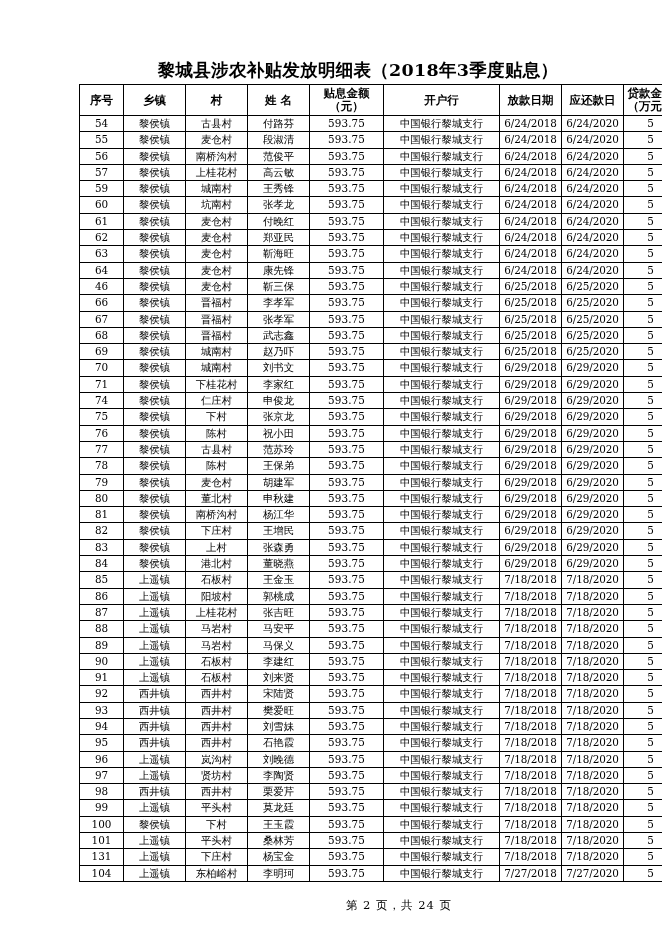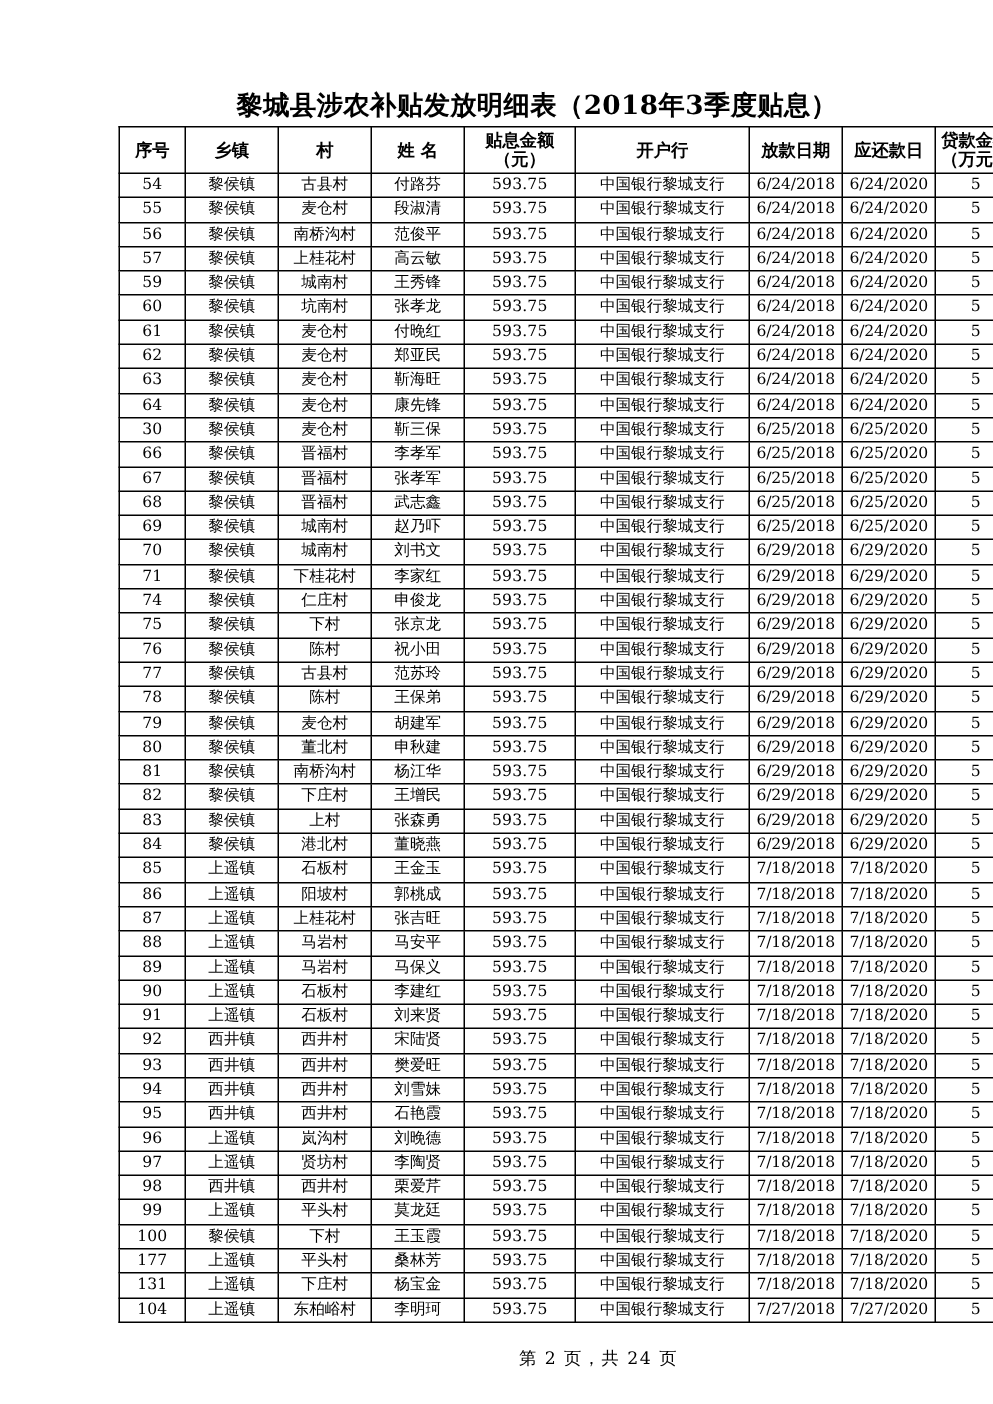--- a/index.html
+++ b/index.html
@@ -240,21 +240,21 @@
             <td class="c-town">黎侯镇</td>
             <td class="c-vill">麦仓村</td>
             <td class="c-name">康先锋</td>
             <td class="c-amt">593.75</td>
             <td class="c-bank">中国银行黎城支行</td>
             <td class="c-date">6/24/2018</td>
             <td class="c-date">6/24/2020</td>
             <td class="c-loan">5</td>
           </tr>
           <tr>
-            <td class="c-seq">30</td>
+            <td class="c-seq">46</td>
             <td class="c-town">黎侯镇</td>
             <td class="c-vill">麦仓村</td>
             <td class="c-name">靳三保</td>
             <td class="c-amt">593.75</td>
             <td class="c-bank">中国银行黎城支行</td>
             <td class="c-date">6/25/2018</td>
             <td class="c-date">6/25/2020</td>
             <td class="c-loan">5</td>
           </tr>
           <tr>
@@ -614,21 +614,21 @@
             <td class="c-town">黎侯镇</td>
             <td class="c-vill">下村</td>
             <td class="c-name">王玉霞</td>
             <td class="c-amt">593.75</td>
             <td class="c-bank">中国银行黎城支行</td>
             <td class="c-date">7/18/2018</td>
             <td class="c-date">7/18/2020</td>
             <td class="c-loan">5</td>
           </tr>
           <tr>
-            <td class="c-seq">177</td>
+            <td class="c-seq">101</td>
             <td class="c-town">上遥镇</td>
             <td class="c-vill">平头村</td>
             <td class="c-name">桑林芳</td>
             <td class="c-amt">593.75</td>
             <td class="c-bank">中国银行黎城支行</td>
             <td class="c-date">7/18/2018</td>
             <td class="c-date">7/18/2020</td>
             <td class="c-loan">5</td>
           </tr>
           <tr>

